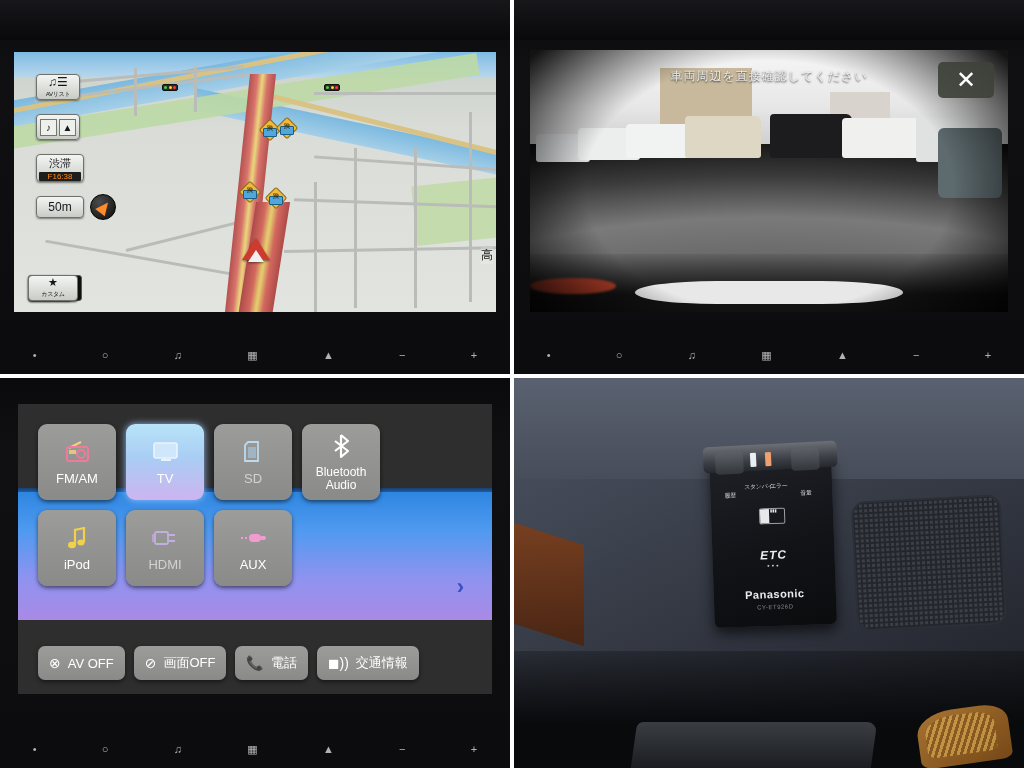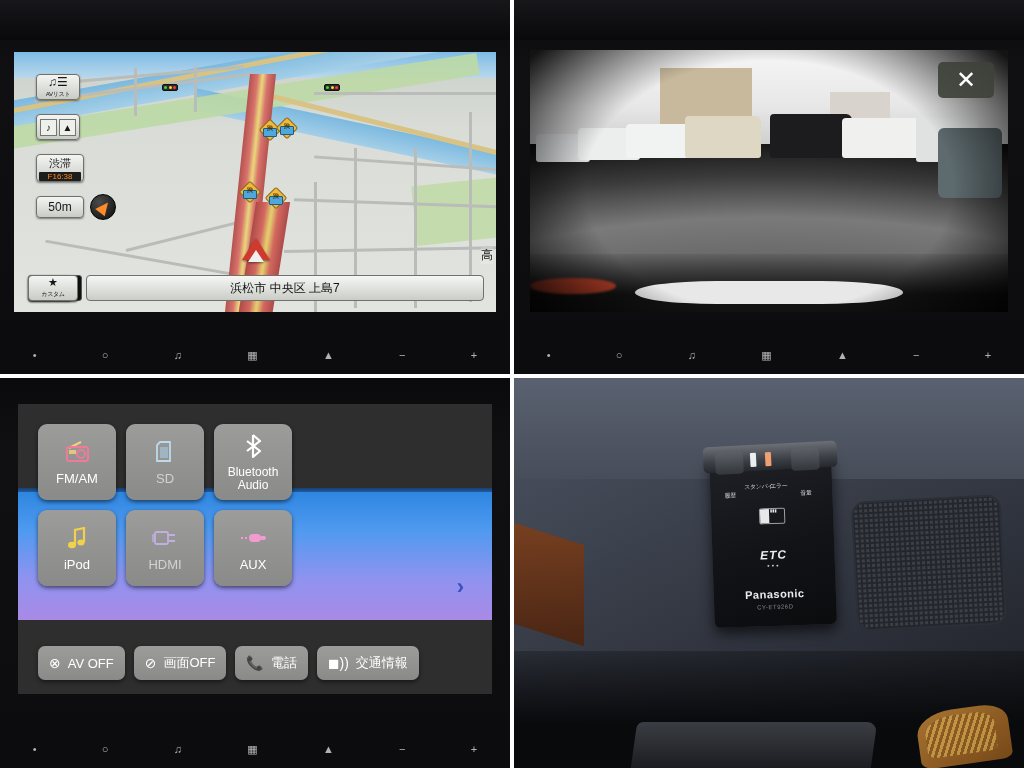--- a/index.html
+++ b/index.html
@@ -315,21 +315,20 @@
           <span class="big">50m</span>
         </div>
         <div class="compass"></div>
 
         <div class="nav-bottom">
           <div class="clockbox">16:42</div>
           <div class="ctl btn-off">
             <span class="big">OFF</span>
             <span class="sub">サイドキー</span>
           </div>
-          <div class="addrbar">浜松市 中央区 上島7</div>
           <div class="ctl btn-q">
             <span class="glyph">☰</span>
             <span class="sub">クイック</span>
           </div>
           <div class="ctl btn-c">
             <span class="glyph">★</span>
             <span class="sub">カスタム</span>
           </div>
         </div>
       </div>
@@ -364,20 +363,21 @@
         <div class="car-s" style="left:312px;top:68px;width:80px;height:40px;background:#f0f0ee;"></div>
         <div class="car-s" style="left:386px;top:66px;width:62px;height:46px;background:#dfe2e1;"></div>
         <div class="car-s" style="left:408px;top:78px;width:64px;height:70px;background:#5d6a6e;border-radius:6px;"></div>
 
         <div class="bumper"></div>
         <div class="bump-white"></div>
         <div class="bump-red"></div>
         <div class="cam-vign"></div>
       </div>
 
+      <div class="cam-note">車両周辺を直接確認してください</div>
       <div class="cam-close">✕</div>
     </div>
 
     <div class="hw-bar">
       <span>•</span>
       <span>○</span>
       <span>♫</span>
       <span>▦</span>
       <span>▲</span>
       <span>−</span>
@@ -400,20 +400,30 @@
               <svg width="32" height="26" viewBox="0 0 32 26">
                 <path d="M8 9 L20 3" stroke="#f2d27a" stroke-width="2" fill="none"></path>
                 <rect x="6" y="8" width="21" height="14" rx="2" fill="none" stroke="#f07a9a" stroke-width="2"></rect>
                 <circle cx="20" cy="15" r="4" fill="none" stroke="#f07a9a" stroke-width="2"></circle>
                 <rect x="8" y="11" width="7" height="4" fill="#f2d27a" opacity=".8"></rect>
               </svg>
             </span>
             <span class="lbl">FM/AM</span>
           </div>
 
+          <div class="tile sel">
+            <span class="ic">
+              <svg width="32" height="26" viewBox="0 0 32 26">
+                <rect x="5" y="4" width="23" height="15" rx="2" fill="#cfe6fb" stroke="#eaf4ff" stroke-width="1.6"></rect>
+                <path d="M12 21 L22 21" stroke="#eaf4ff" stroke-width="2"></path>
+                <path d="M16 19 L16 21" stroke="#eaf4ff" stroke-width="2"></path>
+              </svg>
+            </span>
+            <span class="lbl">TV</span>
+          </div>
 
           <div class="tile dim">
             <span class="ic">
               <svg width="32" height="26" viewBox="0 0 32 26">
                 <path d="M11 3 h10 v19 h-13 v-16 z" fill="none" stroke="#bcd9ee" stroke-width="1.8"></path>
                 <rect x="11" y="8" width="8" height="11" fill="#a9cde8" opacity=".55"></rect>
               </svg>
             </span>
             <span class="lbl">SD</span>
           </div>

